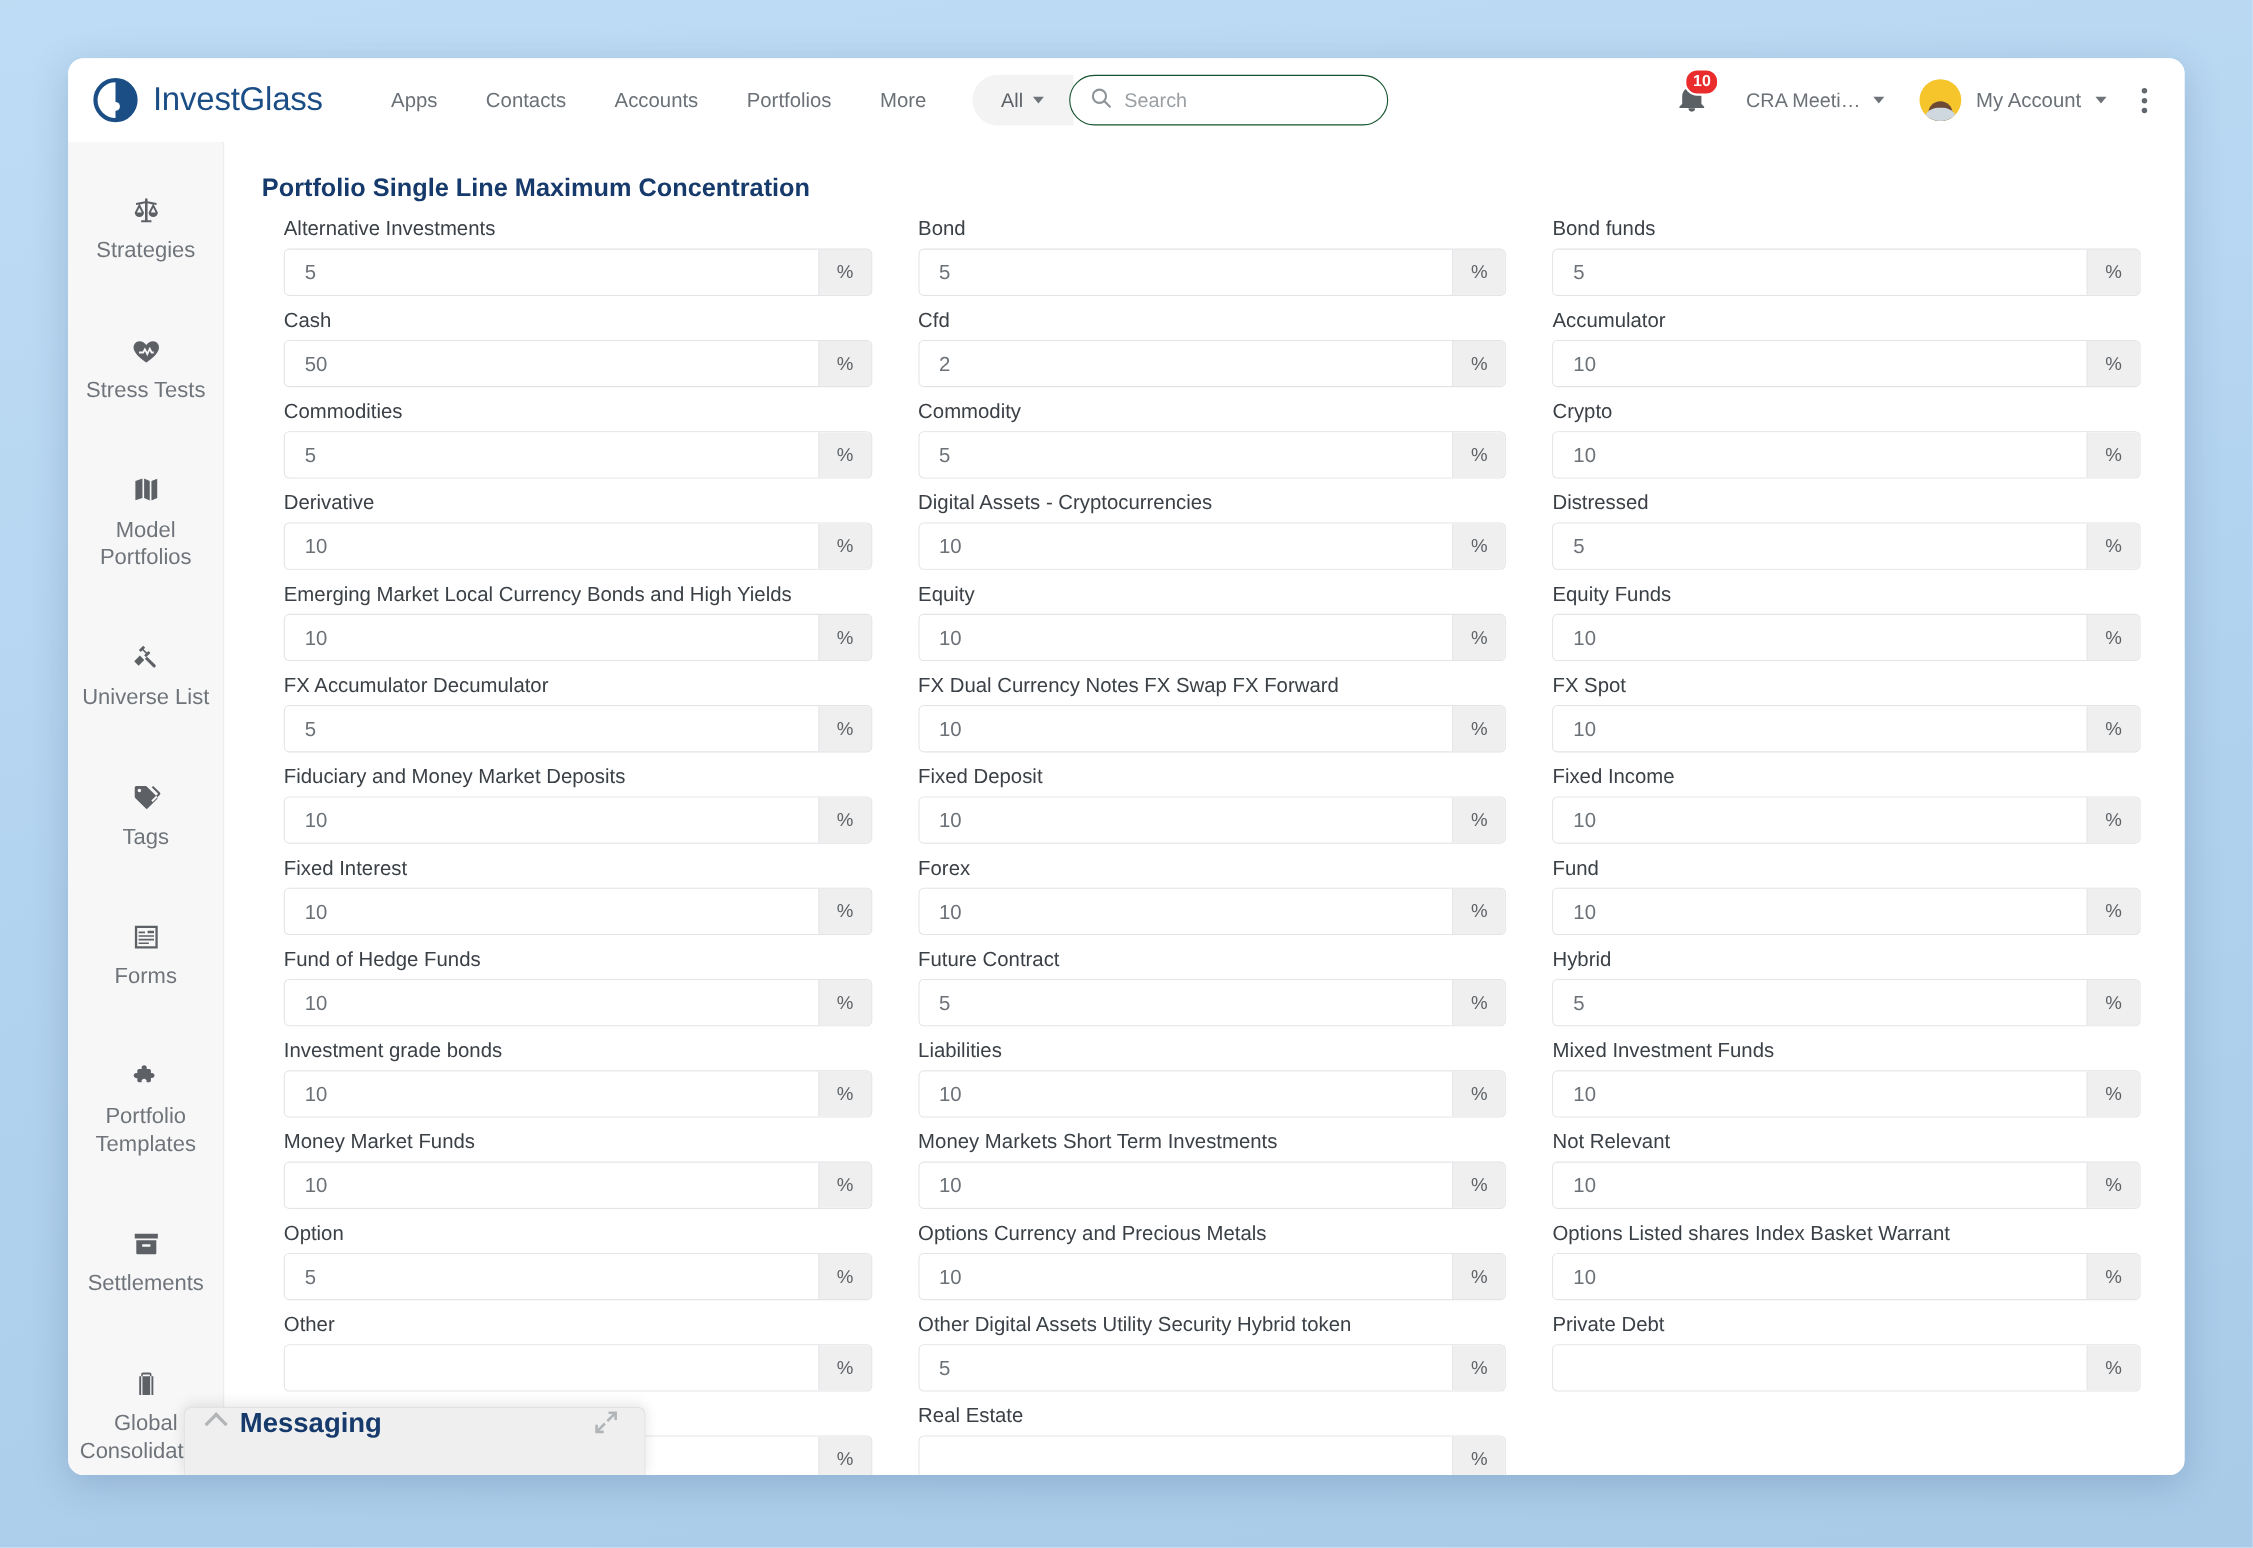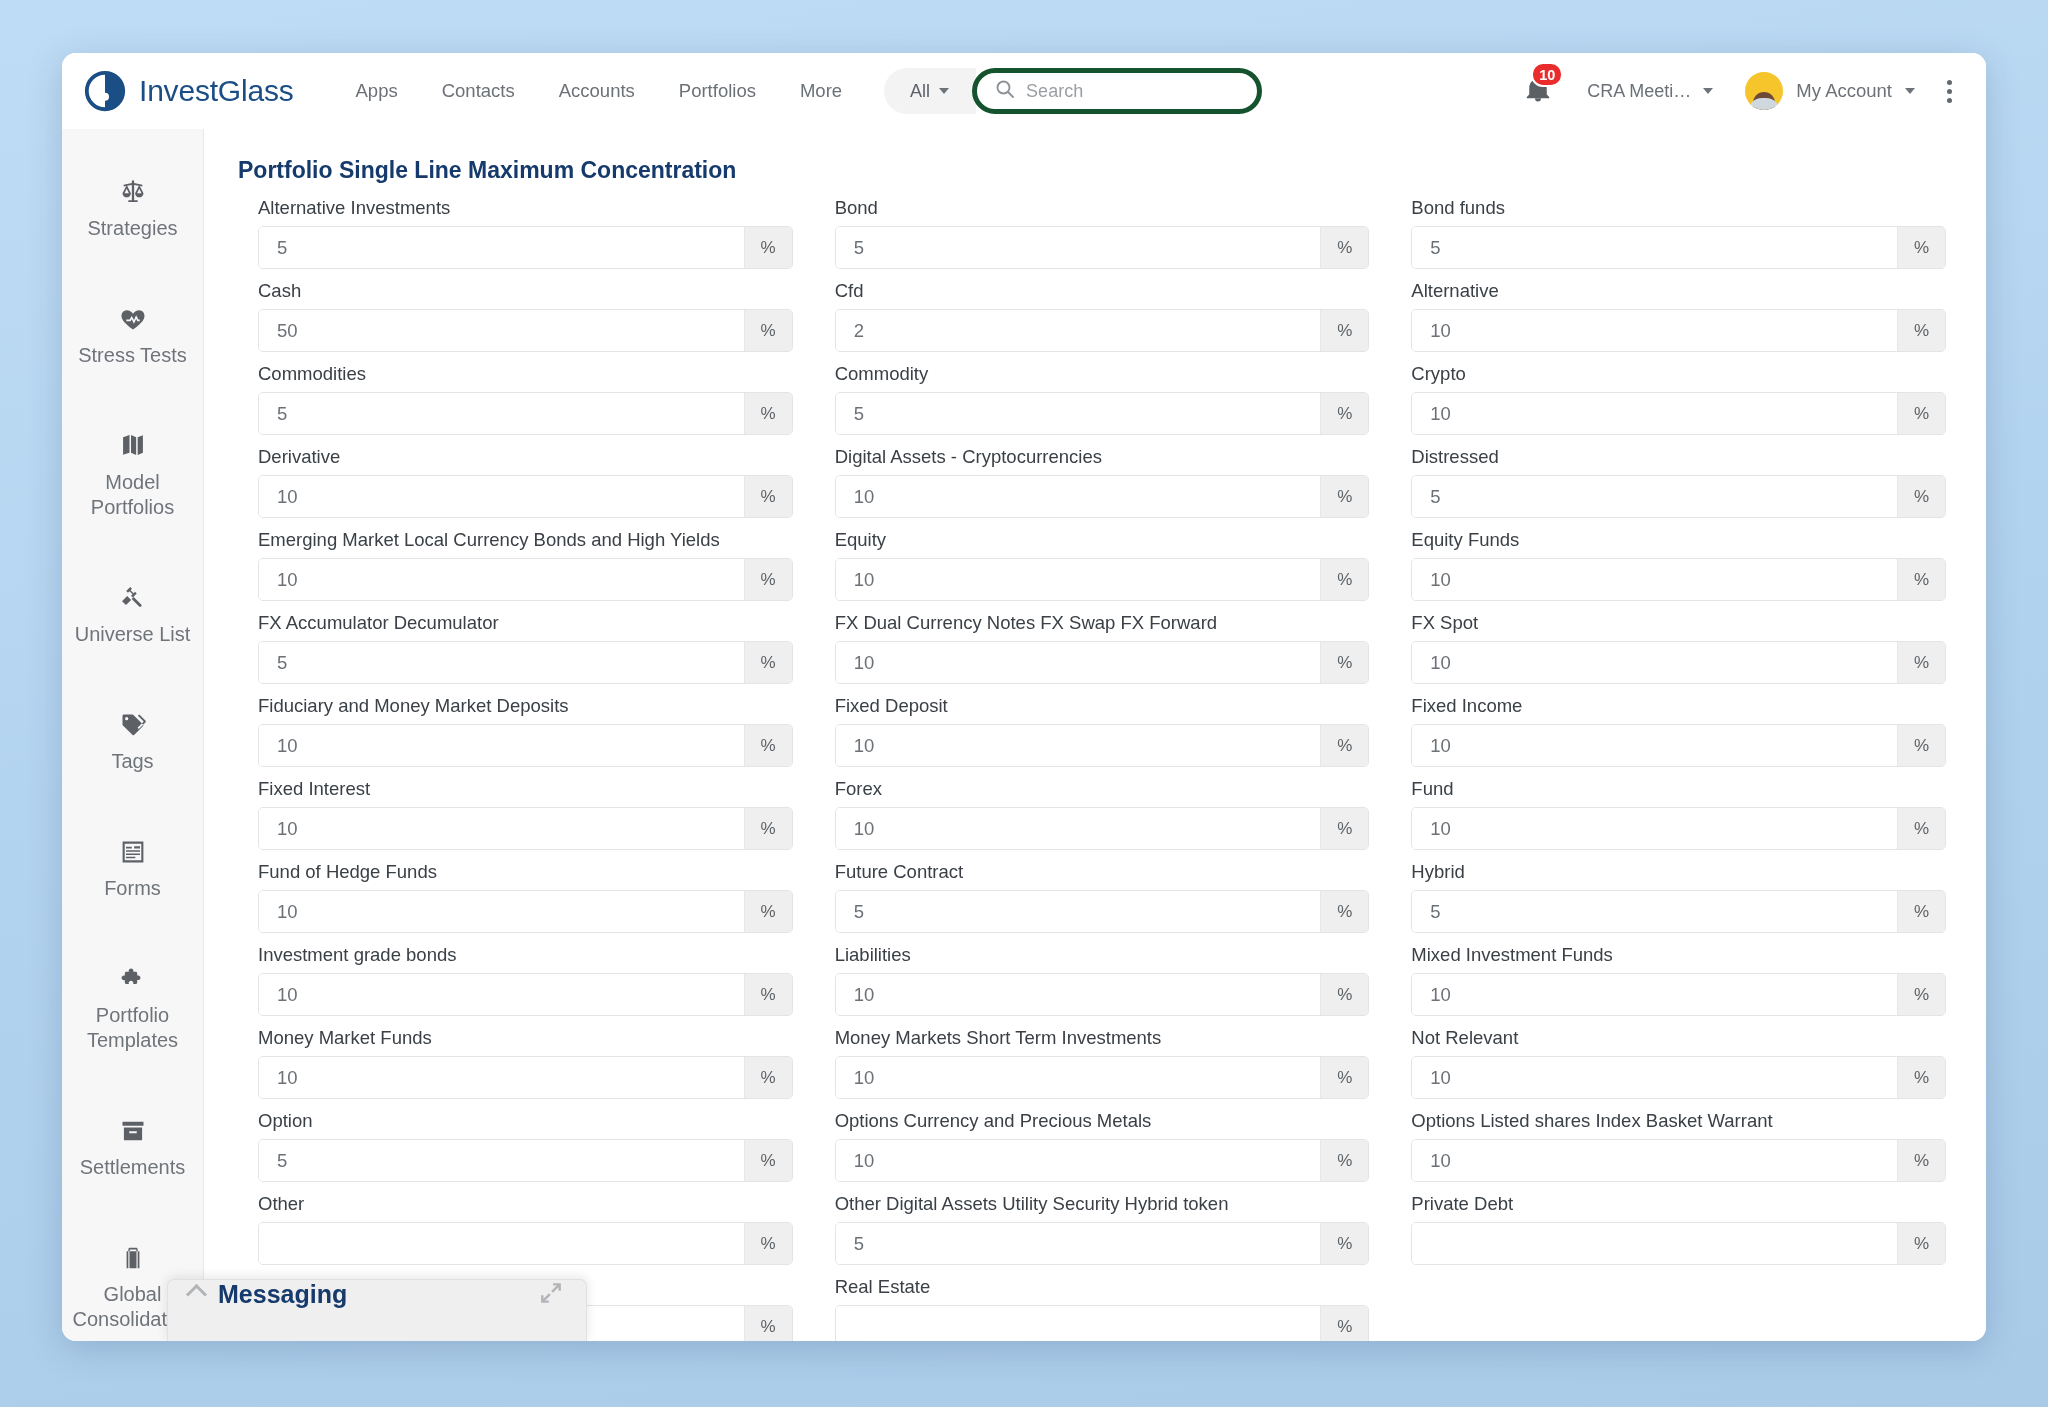--- a/index.html
+++ b/index.html
@@ -67,21 +67,21 @@
     min-width: 92px;
   }
   .caret-down {
     width: 0; height: 0;
     border-left: 5.5px solid transparent;
     border-right: 5.5px solid transparent;
     border-top: 6.5px solid #6d7378;
   }
   .search-box {
     width: 290px; height: 46px;
-    border: 5px solid #14532d;
+    border: 1px solid #14532d;
     border-radius: 24px;
     display: flex; align-items: center;
     gap: 11px;
     padding: 0 18px;
     background: #fff;
     margin-left: -4px;
   }
   .search-input {
     border: none; outline: none;
     font-size: 18px;
@@ -481,21 +481,21 @@
             </div>
           </div>
           <div class="field">
             <div class="field-label">Cfd</div>
             <div class="input-group">
               <input type="text" value="2" style="">
               <span class="unit">%</span>
             </div>
           </div>
           <div class="field">
-            <div class="field-label">Alternative</div>
+            <div class="field-label">Accumulator</div>
             <div class="input-group">
               <input type="text" value="10" style="">
               <span class="unit">%</span>
             </div>
           </div>
           <div class="field">
             <div class="field-label">Commodities</div>
             <div class="input-group">
               <input type="text" value="5" style="">
               <span class="unit">%</span>

